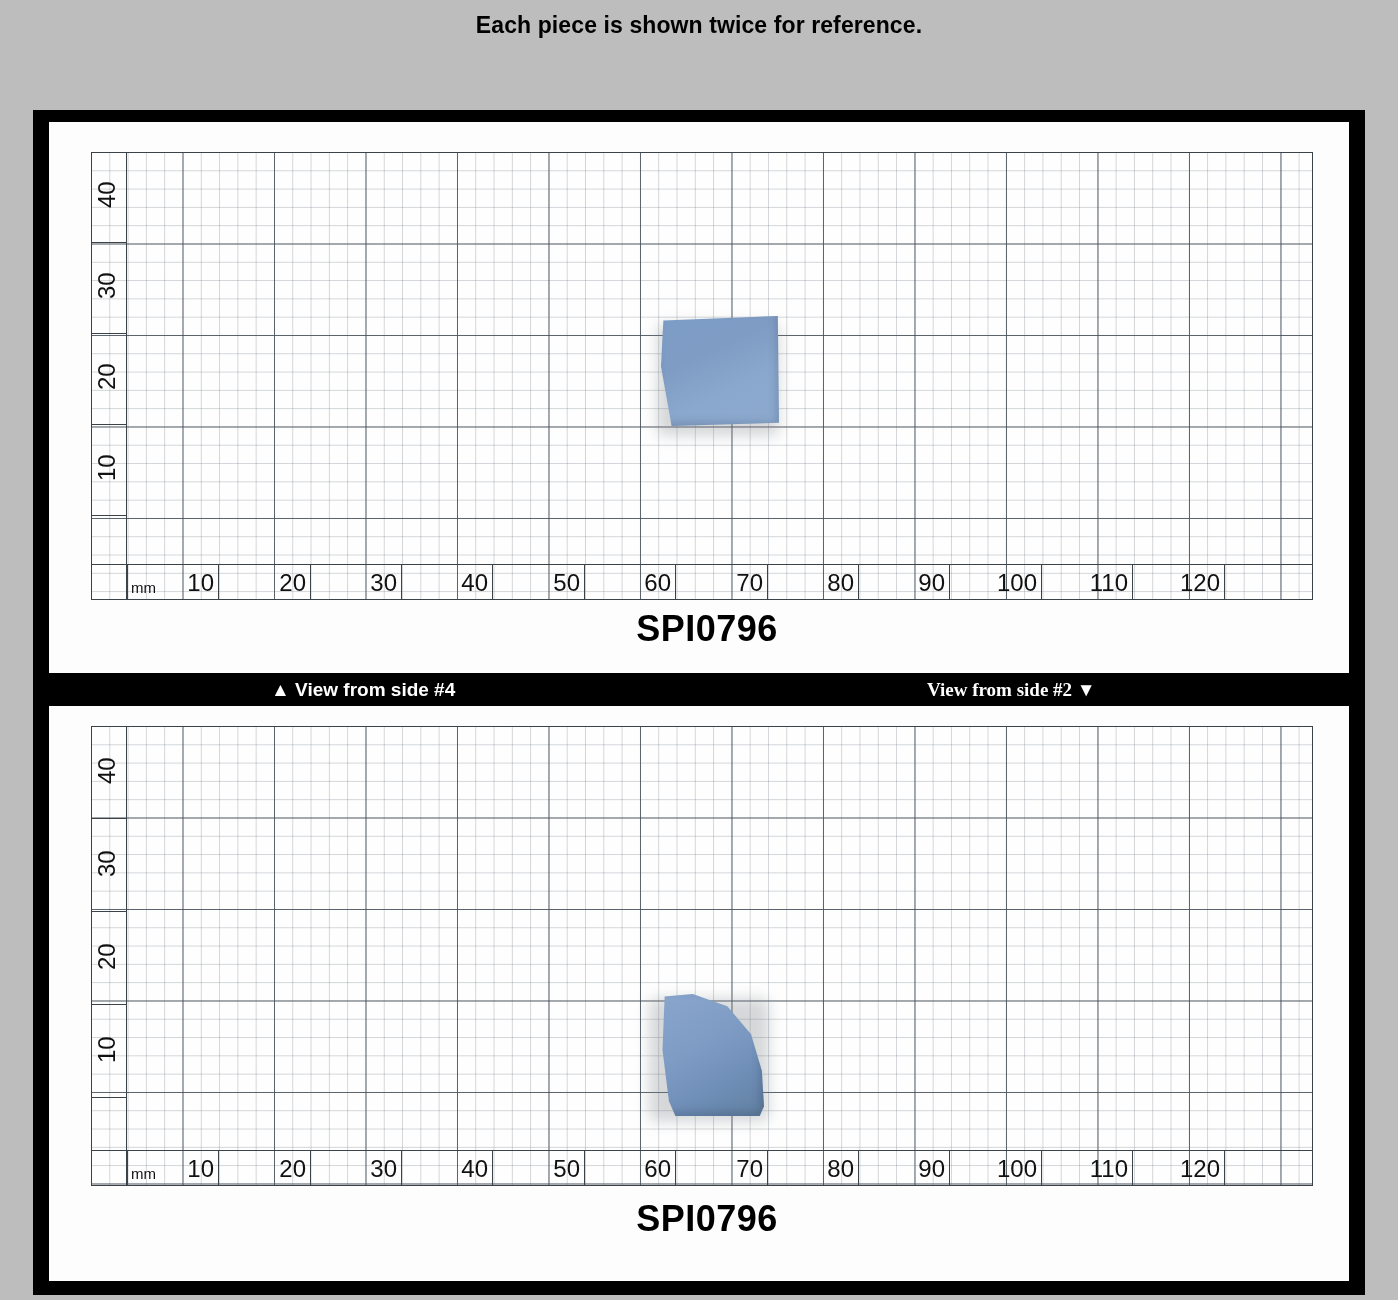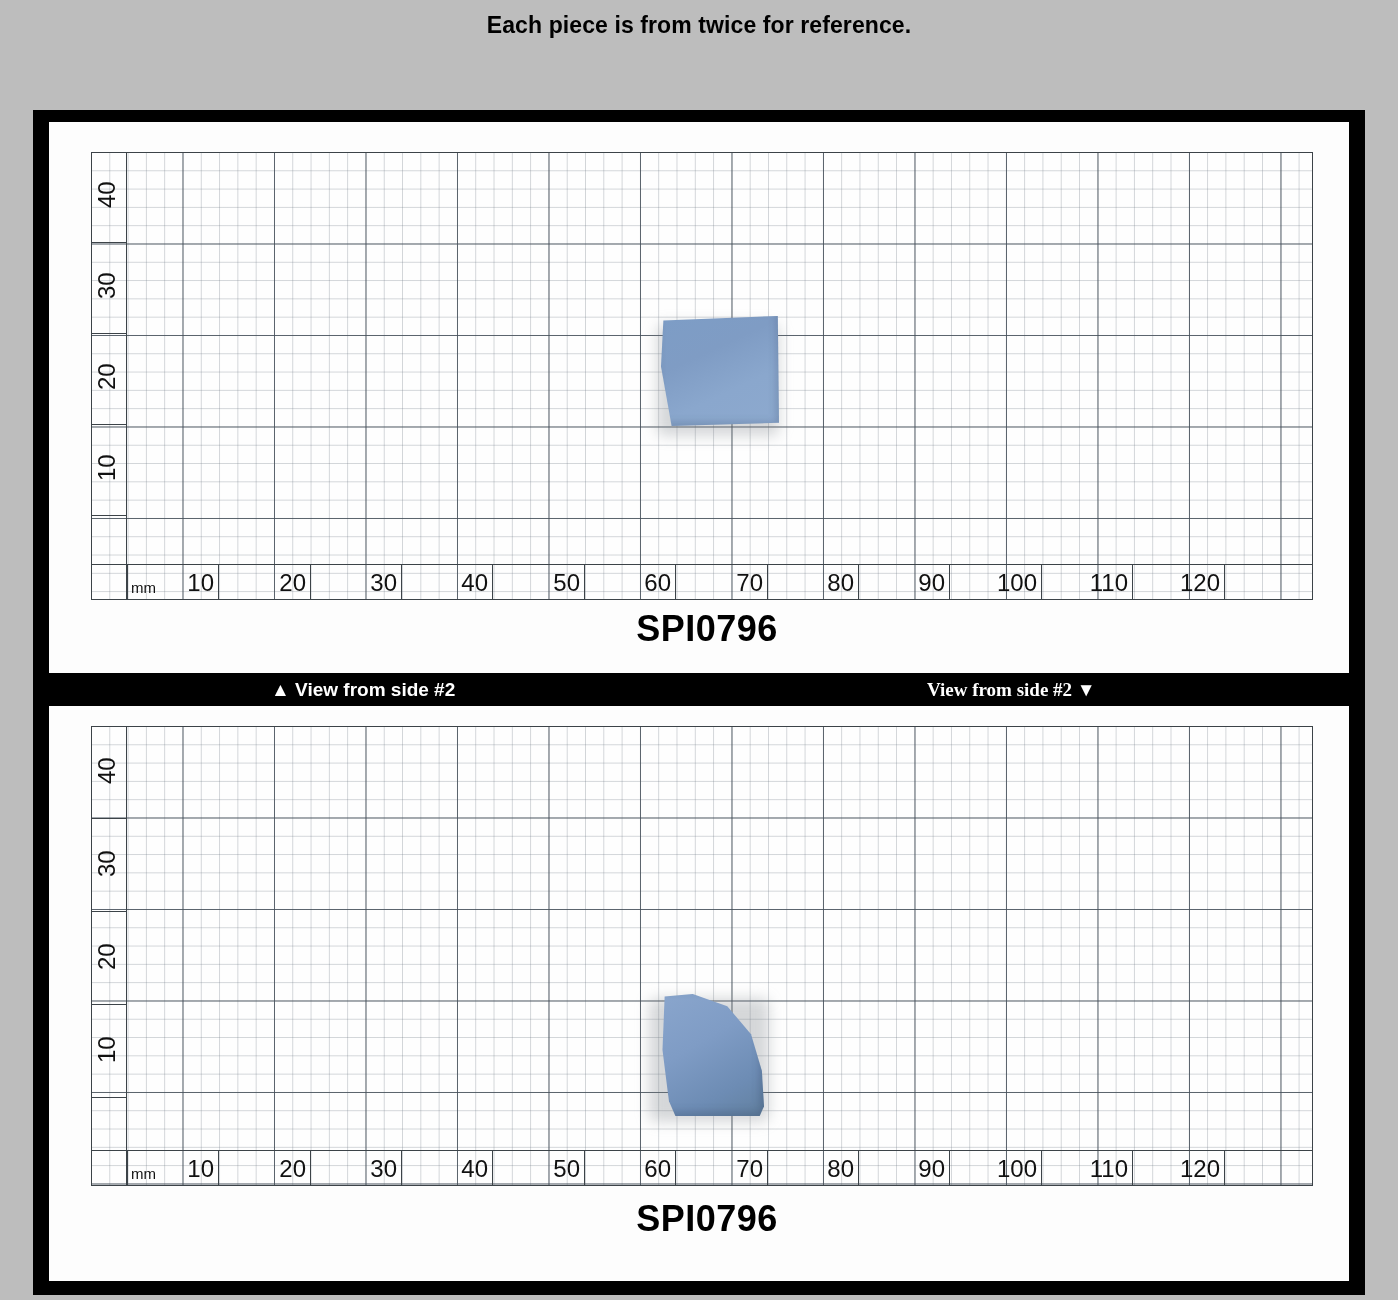--- a/index.html
+++ b/index.html
@@ -237,21 +237,21 @@
     font-size: 36px;
     font-weight: bold;
     color: #000;
     letter-spacing: 0.5px;
   }
 </style>
 </head>
 <body>
 
 <div class="header">
-  <div class="header-title">Each piece is from twice for reference.</div>
+  <div class="header-title">Each piece is shown twice for reference.</div>
 </div>
 
 <div class="black-panel">
 
   <div class="card card-top">
 
     <div class="graph graph-top">
       <div class="grid-fine"></div>
       <div class="grid-bold"></div>
 
@@ -300,21 +300,21 @@
         <div class="x-tick" style="left:1039px;">120</div>
       </div>
 
       <div class="graph-border"></div>
     </div>
 
     <div class="label-id" style="top:486px;">SPI0796</div>
   </div>
 
   <div class="band">
-    <div class="left">▲ View from side #2</div>
+    <div class="left">▲ View from side #4</div>
     <div class="right">View from side #2 ▼</div>
   </div>
 
   <div class="card card-bottom">
 
     <div class="graph graph-bottom">
       <div class="grid-fine"></div>
       <div class="grid-bold"></div>
 
       <div class="shadow" style="left:558px; top:272px; width:120px; height:124px; border-radius:8px;"></div>

